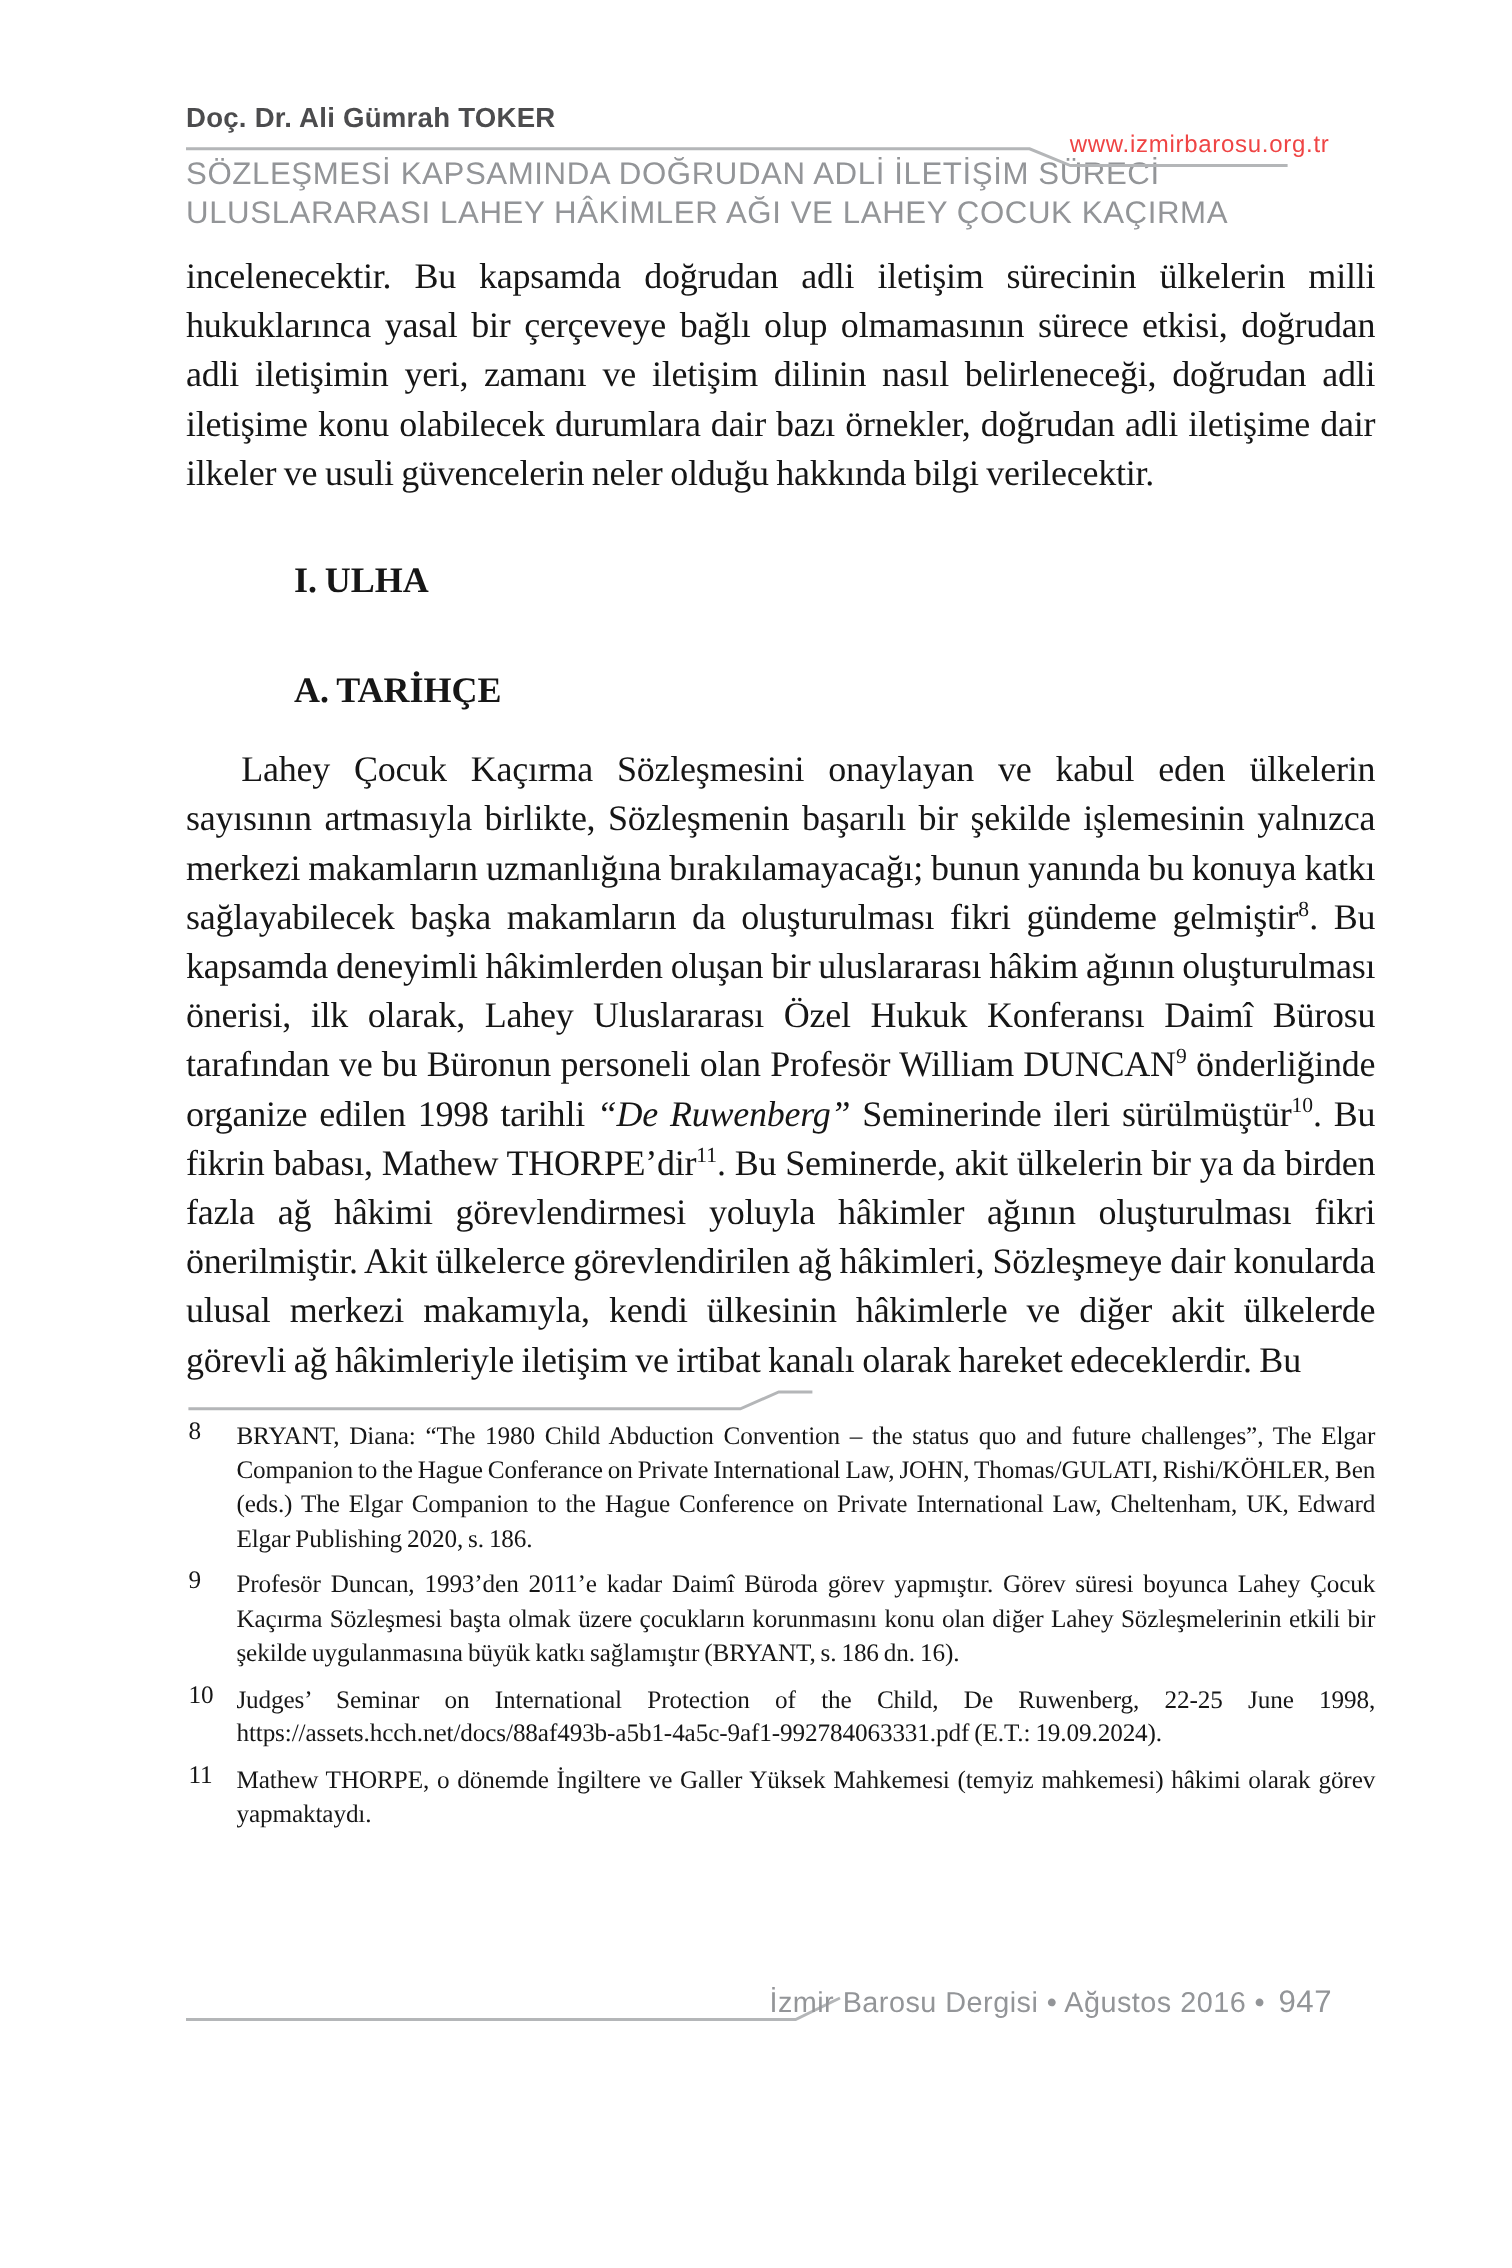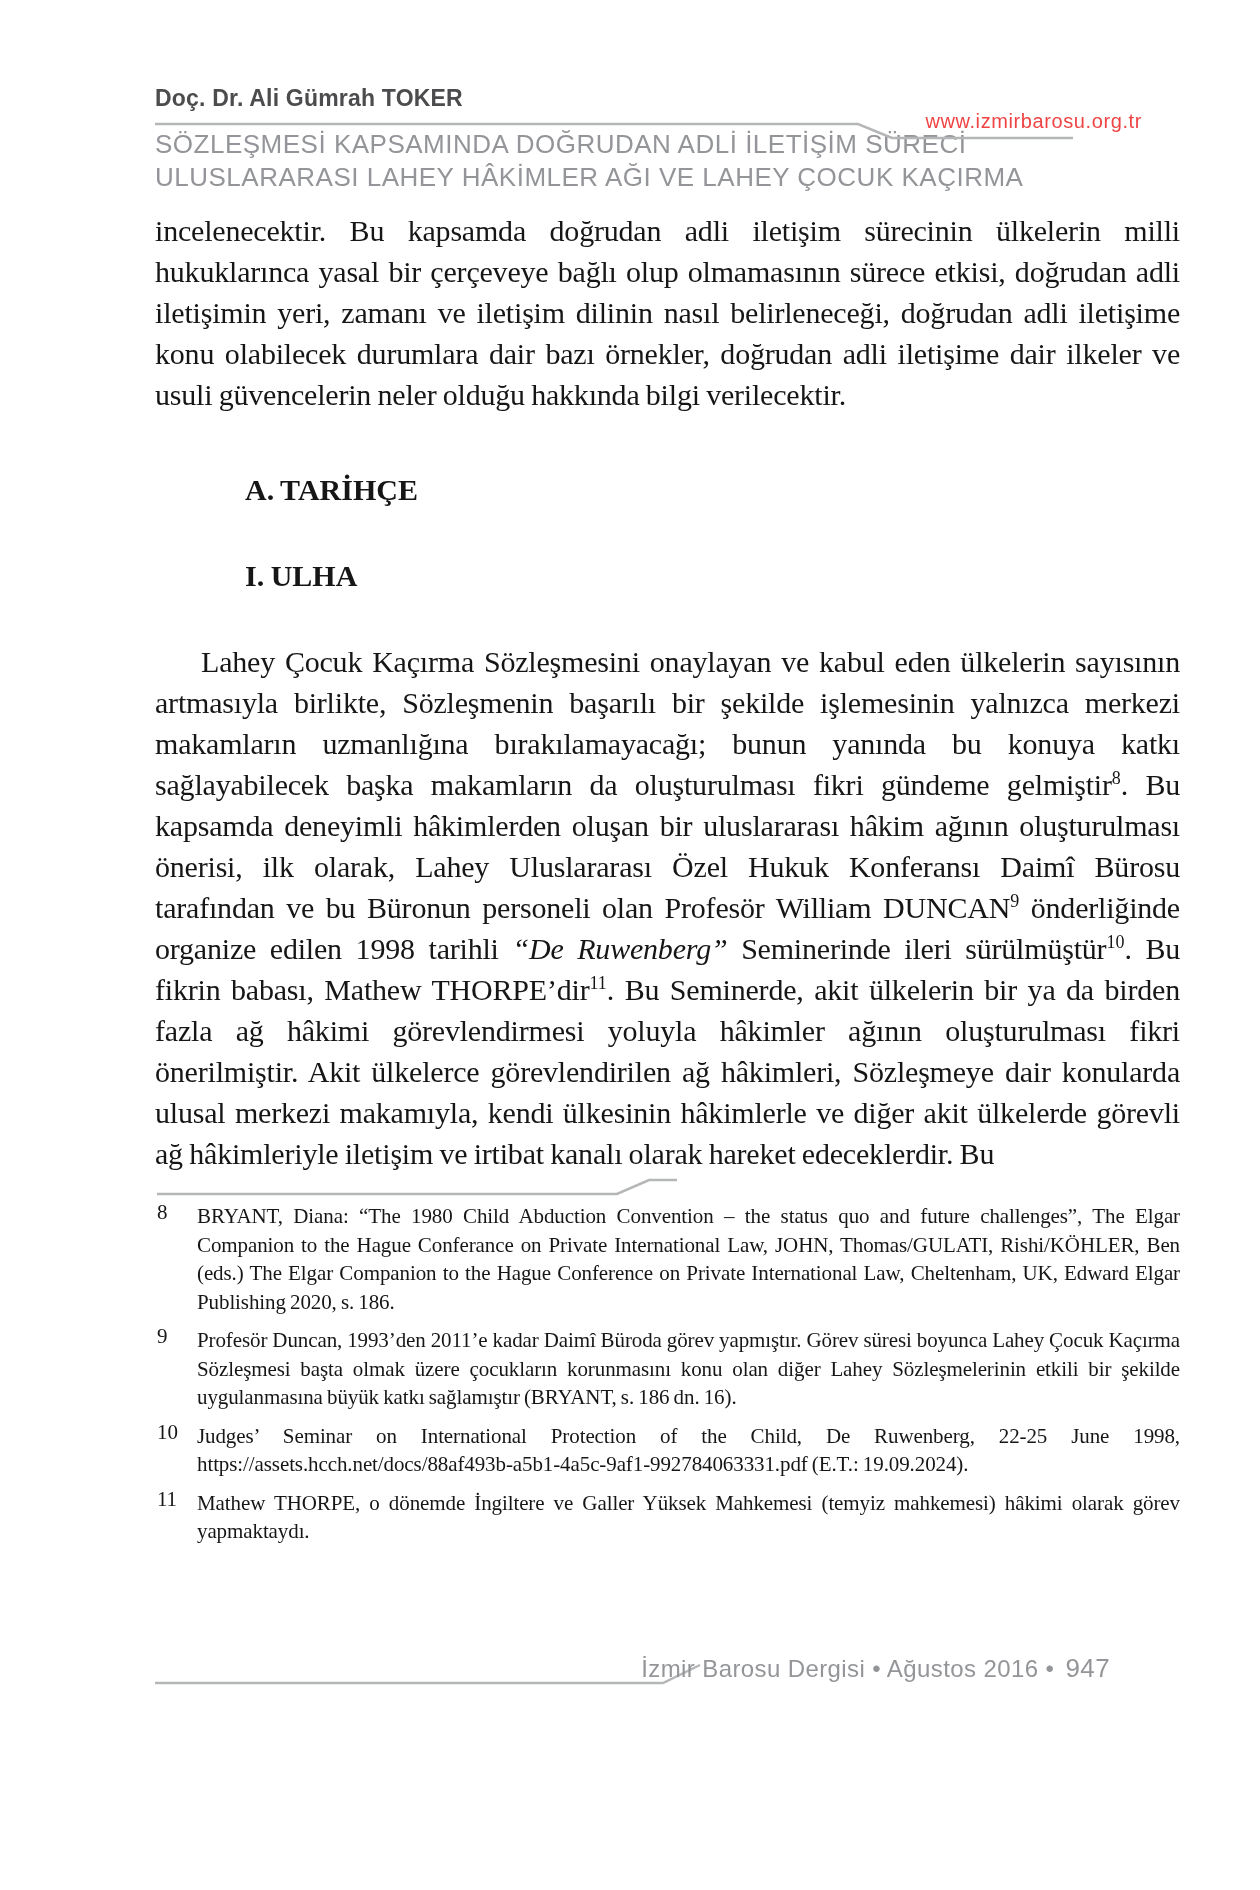--- a/index.html
+++ b/index.html
@@ -1,21 +1,21 @@
 <!DOCTYPE html>
 <html lang="tr"><head>
 <meta charset="utf-8">
 <style>
   html,body{margin:0;padding:0;background:#ffffff;}
   .page{
     position:relative;
     width:1260px;height:1890px;
     background:#ffffff;
     box-sizing:border-box;
-    padding:85px 80px 0 155px;
+    padding:85px 114px 0 155px;
     font-family:"Liberation Serif","DejaVu Serif",serif;
     color:#161616;
     overflow:hidden;
   }
   
   .hdr{position:relative;}
   .author{
     font-family:"Liberation Sans","DejaVu Sans",sans-serif;
     font-weight:bold;font-size:23px;line-height:26px;
     color:#4c4c4e;letter-spacing:.2px;
@@ -39,21 +39,21 @@
     text-align:justify;
     letter-spacing:-.2px;word-spacing:-1px;
   }
   .para{margin:0;}
   .para.indent{text-indent:46px;}
   .heading{
     font-weight:bold;font-size:30px;line-height:34px;
     margin:52px 0 0 90px;text-align:left;letter-spacing:0;
   }
   .heading.h2{margin-top:58px;}
-  .para.p2{margin-top:48px;}
+  .para.p2{margin-top:28px;}
   sup.fnref{font-size:18px;line-height:0;vertical-align:super;letter-spacing:0;}
   em{font-style:italic;}
   
   .footnotes{margin-top:4px;}
   .fn-sep{display:block;margin-bottom:6px;}
   .footnote{
     display:flex;
     font-size:21px;line-height:28.5px;
     text-align:justify;margin-bottom:10px;
     letter-spacing:-.1px;
@@ -92,22 +92,22 @@
 
     <div class="title">
       <div>SÖZLEŞMESİ KAPSAMINDA DOĞRUDAN ADLİ İLETİŞİM SÜRECİ</div>
       <div>ULUSLARARASI LAHEY HÂKİMLER AĞI VE LAHEY ÇOCUK KAÇIRMA</div>
     </div>
   </header>
 
   <main class="main">
     <p class="para">incelenecektir. Bu kapsamda doğrudan adli iletişim sürecinin ülkelerin milli hukuklarınca yasal bir çerçeveye bağlı olup olmamasının sürece etkisi, doğrudan adli iletişimin yeri, zamanı ve iletişim dilinin nasıl belirleneceği, doğrudan adli iletişime konu olabilecek durumlara dair bazı örnekler, doğrudan adli iletişime dair ilkeler ve usuli güvencelerin neler olduğu hakkında bilgi verilecektir.</p>
 
+    <div class="heading">I. ULHA</div>
     <div class="heading h2">A. TARİHÇE</div>
-    <div class="heading">I. ULHA</div>
 
     <p class="para indent p2">Lahey Çocuk Kaçırma Sözleşmesini onaylayan ve kabul eden ülkelerin sayısının artmasıyla birlikte, Sözleşmenin başarılı bir şekilde işlemesinin yalnızca merkezi makamların uzmanlığına bırakılamayacağı; bunun yanında bu konuya katkı sağlayabilecek başka makamların da oluşturulması fikri gündeme gelmiştir<sup class="fnref">8</sup>. Bu kapsamda deneyimli hâkimlerden oluşan bir uluslararası hâkim ağının oluşturulması önerisi, ilk olarak, Lahey Uluslararası Özel Hukuk Konferansı Daimî Bürosu tarafından ve bu Büronun personeli olan Profesör William DUNCAN<sup class="fnref">9</sup> önderliğinde organize edilen 1998 tarihli <em>“De Ruwenberg”</em> Seminerinde ileri sürülmüştür<sup class="fnref">10</sup>. Bu fikrin babası, Mathew THORPE’dir<sup class="fnref">11</sup>. Bu Seminerde, akit ülkelerin bir ya da birden fazla ağ hâkimi görevlendirmesi yoluyla hâkimler ağının oluşturulması fikri önerilmiştir. Akit ülkelerce görevlendirilen ağ hâkimleri, Sözleşmeye dair konularda ulusal merkezi makamıyla, kendi ülkesinin hâkimlerle ve diğer akit ülkelerde görevli ağ hâkimleriyle iletişim ve irtibat kanalı olarak hareket edeceklerdir. Bu</p>
 
     <section class="footnotes">
       <svg class="fn-sep" width="955" height="18" viewBox="0 0 955 18">
         <polyline class="sepline" points="2,16 462,16 494,2 522,2"></polyline>
       </svg>
       <div id="fn-list">
           <div class="footnote">
             <span class="fn-num">8</span>

